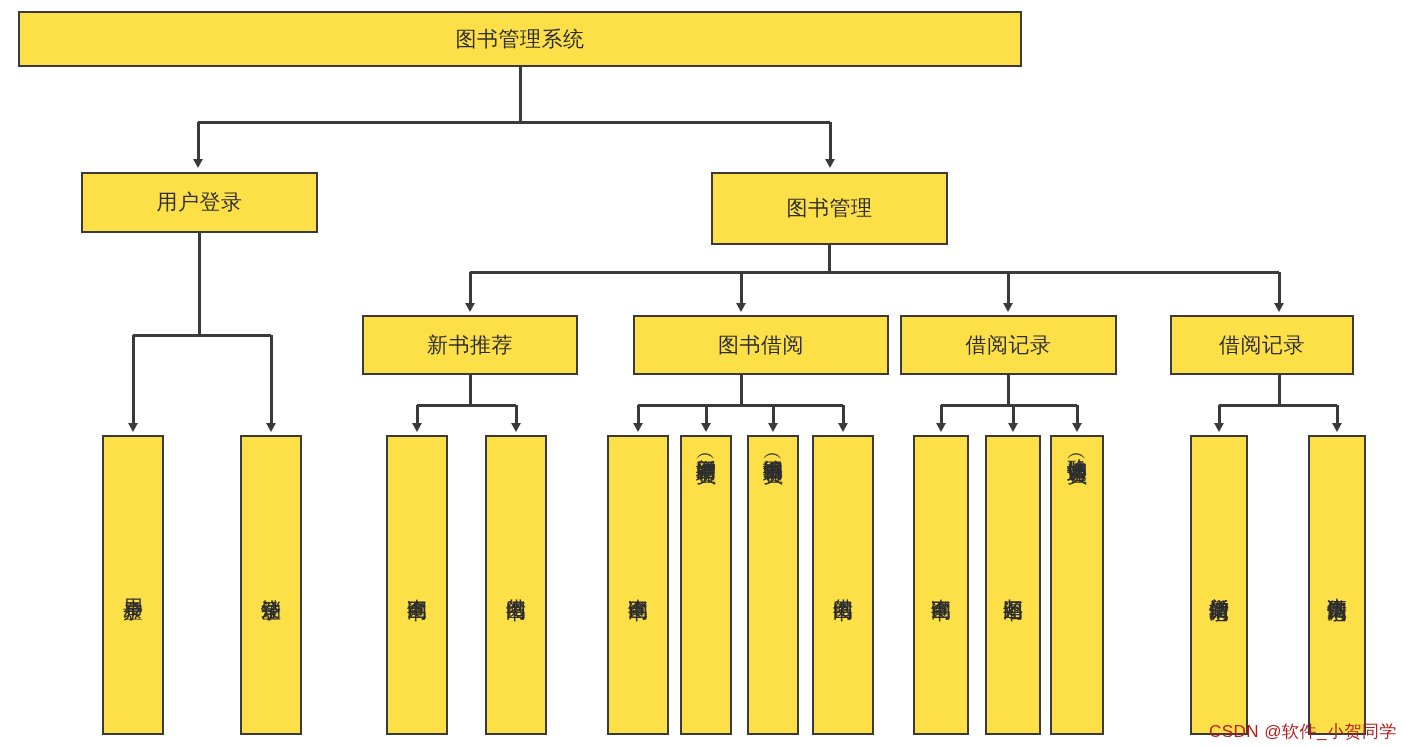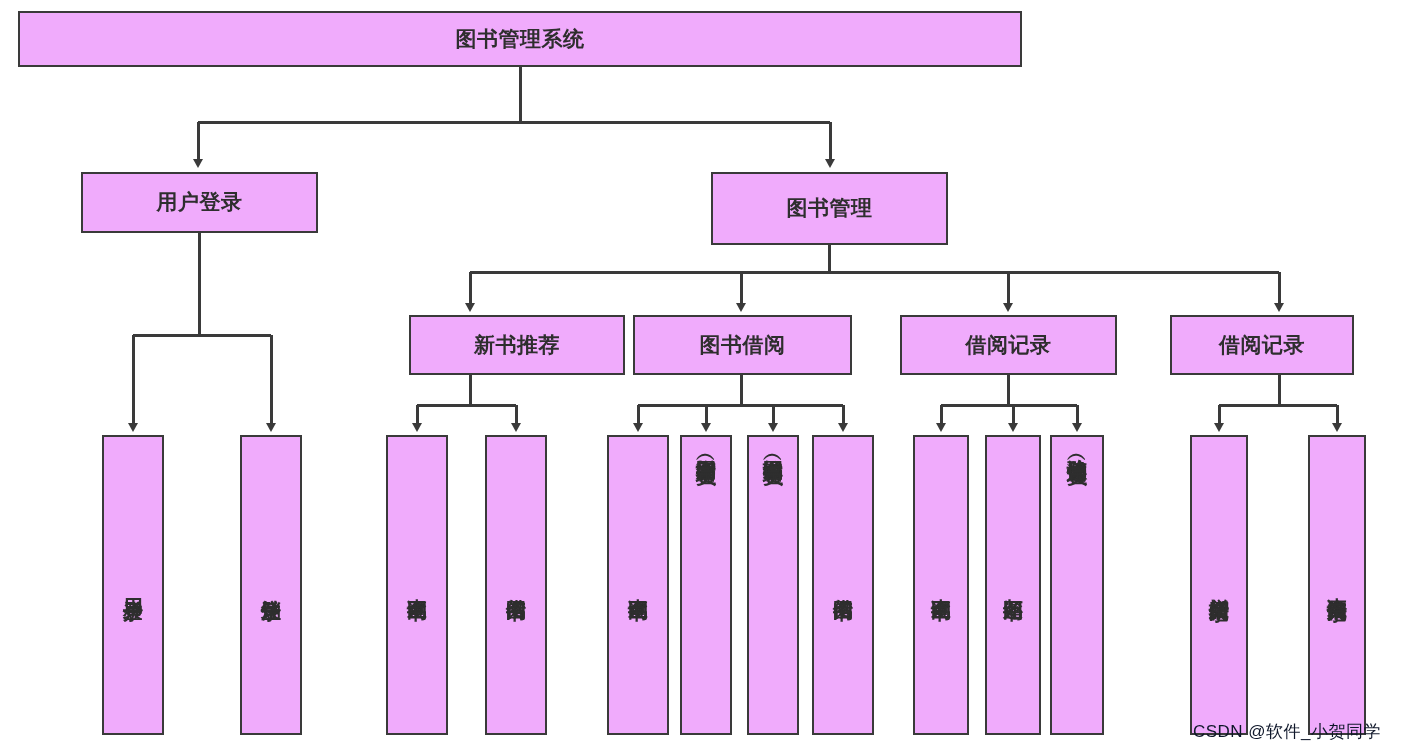--- a/index.html
+++ b/index.html
@@ -23,26 +23,25 @@
     position: absolute;
     top: 0;
     left: 0;
     width: 1405px;
     height: 747px;
     display: block;
   }
   .node-box {
     position: absolute;
     box-sizing: border-box;
-    background: #f0abfc;
+    background: #fde047;
     border: 2.5px solid #3a3a3a;
     display: flex;
     align-items: center;
     justify-content: center;
-    font-weight: bold;
   }
   .node-label {
     color: #2e2e2e;
     font-size: 21px;
     line-height: 1.18;
     letter-spacing: 0.5px;
     white-space: nowrap;
     text-align: center;
   }
   .node-box.vertical {
@@ -58,23 +57,23 @@
     line-height: 1.05;
     letter-spacing: 1px;
     white-space: nowrap;
   }
   .node-box.vertical.centered {
     align-items: center;
     padding-top: 0;
   }
   #watermark {
     position: absolute;
-    right: 24px;
+    right: 8px;
     bottom: 4px;
-    color: #0f172a;
+    color: #b91c1c;
     font-size: 17px;
     letter-spacing: 0.5px;
     white-space: nowrap;
     pointer-events: none;
   }
 </style>
 </head>
 <body>
 
 <div id="diagram-root">
@@ -134,24 +133,24 @@
     <span class="node-label">图书管理系统</span>
   </div>
 
   <div class="node-box" style="left:81px; top:172px; width:237px; height:61px;">
     <span class="node-label">用户登录</span>
   </div>
   <div class="node-box" style="left:711px; top:172px; width:237px; height:73px;">
     <span class="node-label">图书管理</span>
   </div>
 
-  <div class="node-box" style="left:362px; top:315px; width:216px; height:60px;margin-left:47px;">
+  <div class="node-box" style="left:362px; top:315px; width:216px; height:60px;">
     <span class="node-label">新书推荐</span>
   </div>
-  <div class="node-box" style="left:633px; top:315px; width:219px; height:60px;">
+  <div class="node-box" style="left:633px; top:315px; width:256px; height:60px;">
     <span class="node-label">图书借阅</span>
   </div>
   <div class="node-box" style="left:900px; top:315px; width:217px; height:60px;">
     <span class="node-label">借阅记录</span>
   </div>
   <div class="node-box" style="left:1170px; top:315px; width:184px; height:60px;">
     <span class="node-label">借阅记录</span>
   </div>
 
   <div class="node-box vertical centered" style="left:102px; top:435px; width:62px; height:300px;">

